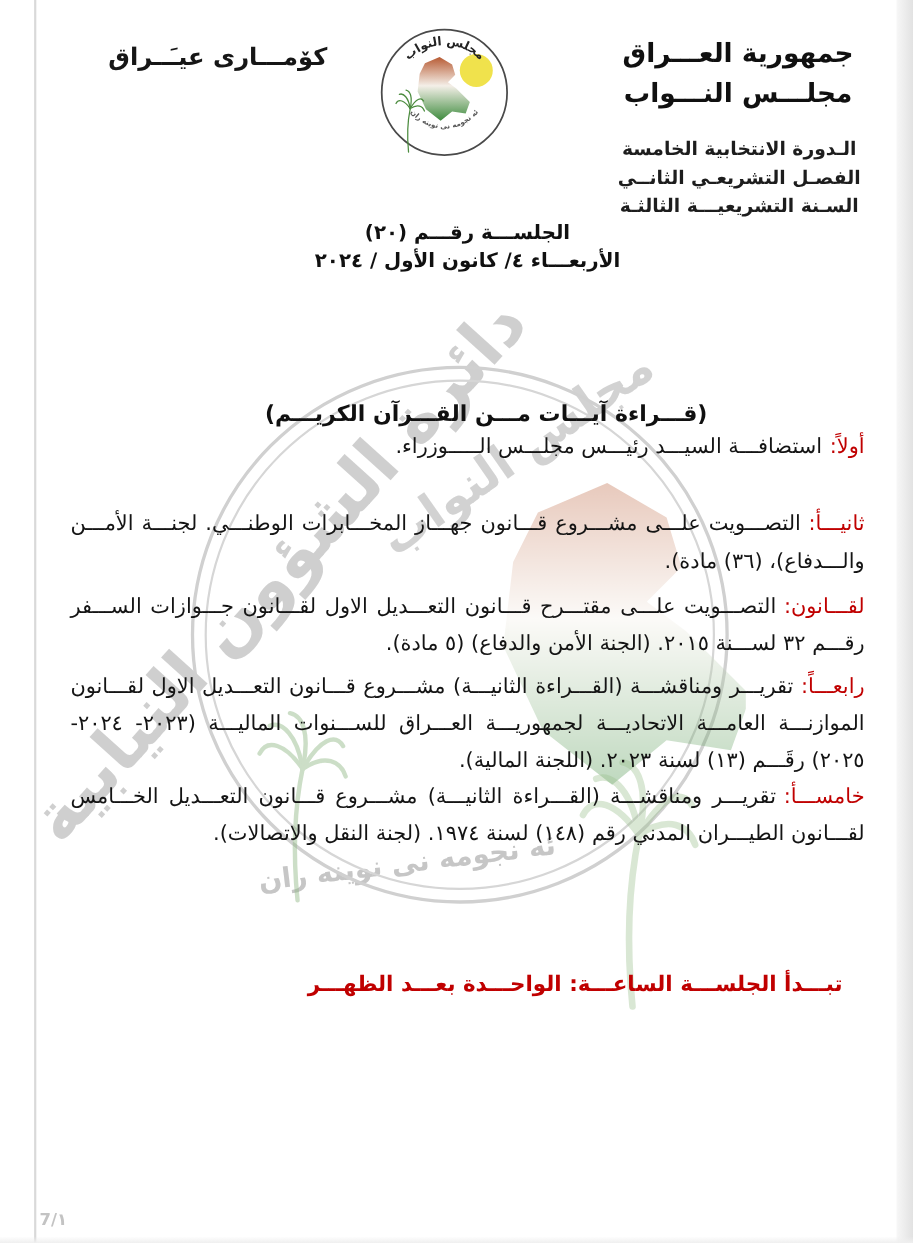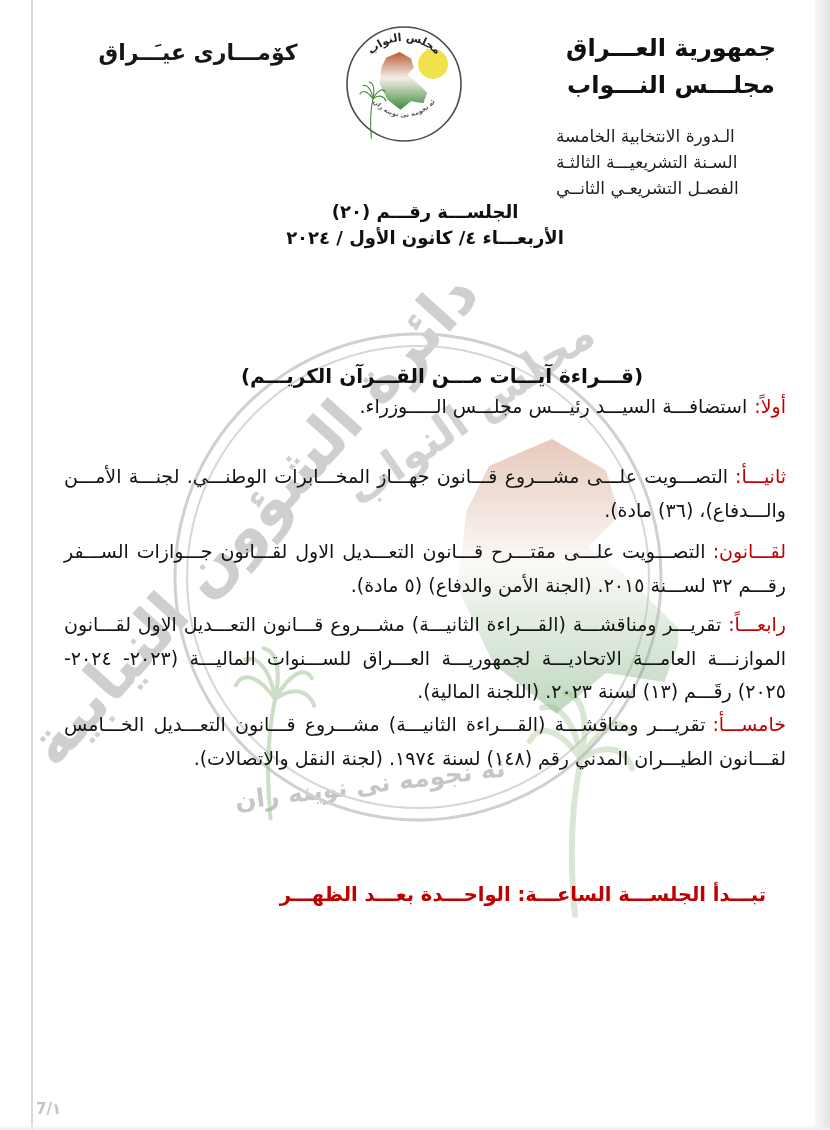--- a/index.html
+++ b/index.html
@@ -42,21 +42,21 @@
   .kurdish-line2{font-size:20px;margin-top:12px;}
   .logo-wrap{position:absolute;left:344px;top:24px;z-index:2;}
   .arabic-block{
     position:absolute;right:44px;top:34px;width:230px;z-index:2;
     direction:rtl;text-align:center;font-weight:bold;color:#101010;
   }
   .arabic-line1{font-size:24px;}
   .arabic-line2{font-size:24px;margin-top:9px;}
   .session-block{
     position:absolute;right:42px;top:123px;width:232px;z-index:2;
-    direction:rtl;text-align:left;font-weight:normal;font-size:17px;
+    direction:rtl;text-align:center;font-weight:bold;font-size:17px;
     line-height:26px;color:#1d1d1d;
   }
 
   
   .title-block{
     position:absolute;left:20px;right:0;top:199px;z-index:2;
     direction:rtl;text-align:center;font-weight:bold;font-size:18px;
     line-height:26px;color:#101010;
   }
 
@@ -161,22 +161,22 @@
   </svg>
 </div>
 
 <div class="arabic-block">
   <div class="arabic-line1">جمهورية العـــراق</div>
   <div class="arabic-line2">مجلـــس النـــواب</div>
 </div>
 
 <div class="session-block">
   <div>الـدورة الانتخابية الخامسة</div>
+  <div>الفصـل التشريعـي الثانــي</div>
   <div>السـنة التشريعيـــة الثالثـة</div>
-  <div>الفصـل التشريعـي الثانــي</div>
 </div>
 
 <div class="title-block">
   <div>الجلســـة رقـــم (٢٠)</div>
   <div>الأربعـــاء ٤/ كانون الأول / ٢٠٢٤</div>
 </div>
 
 <div class="quran-line">(قـــراءة آيـــات مـــن القـــرآن الكريـــم)</div>
 
 <div class="agenda-item item-1">

